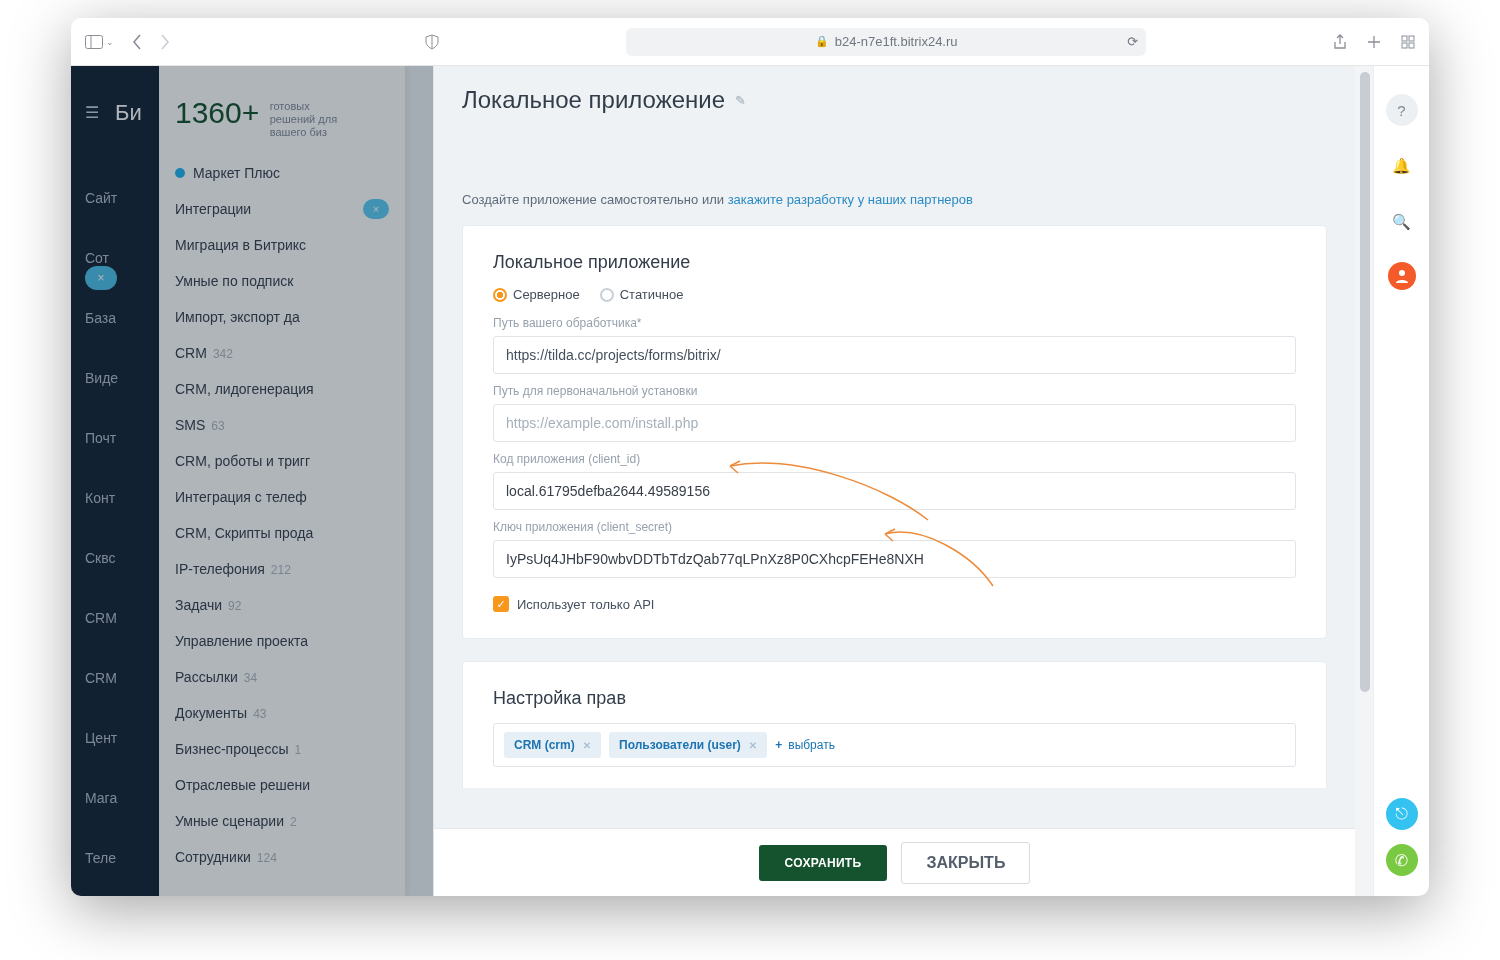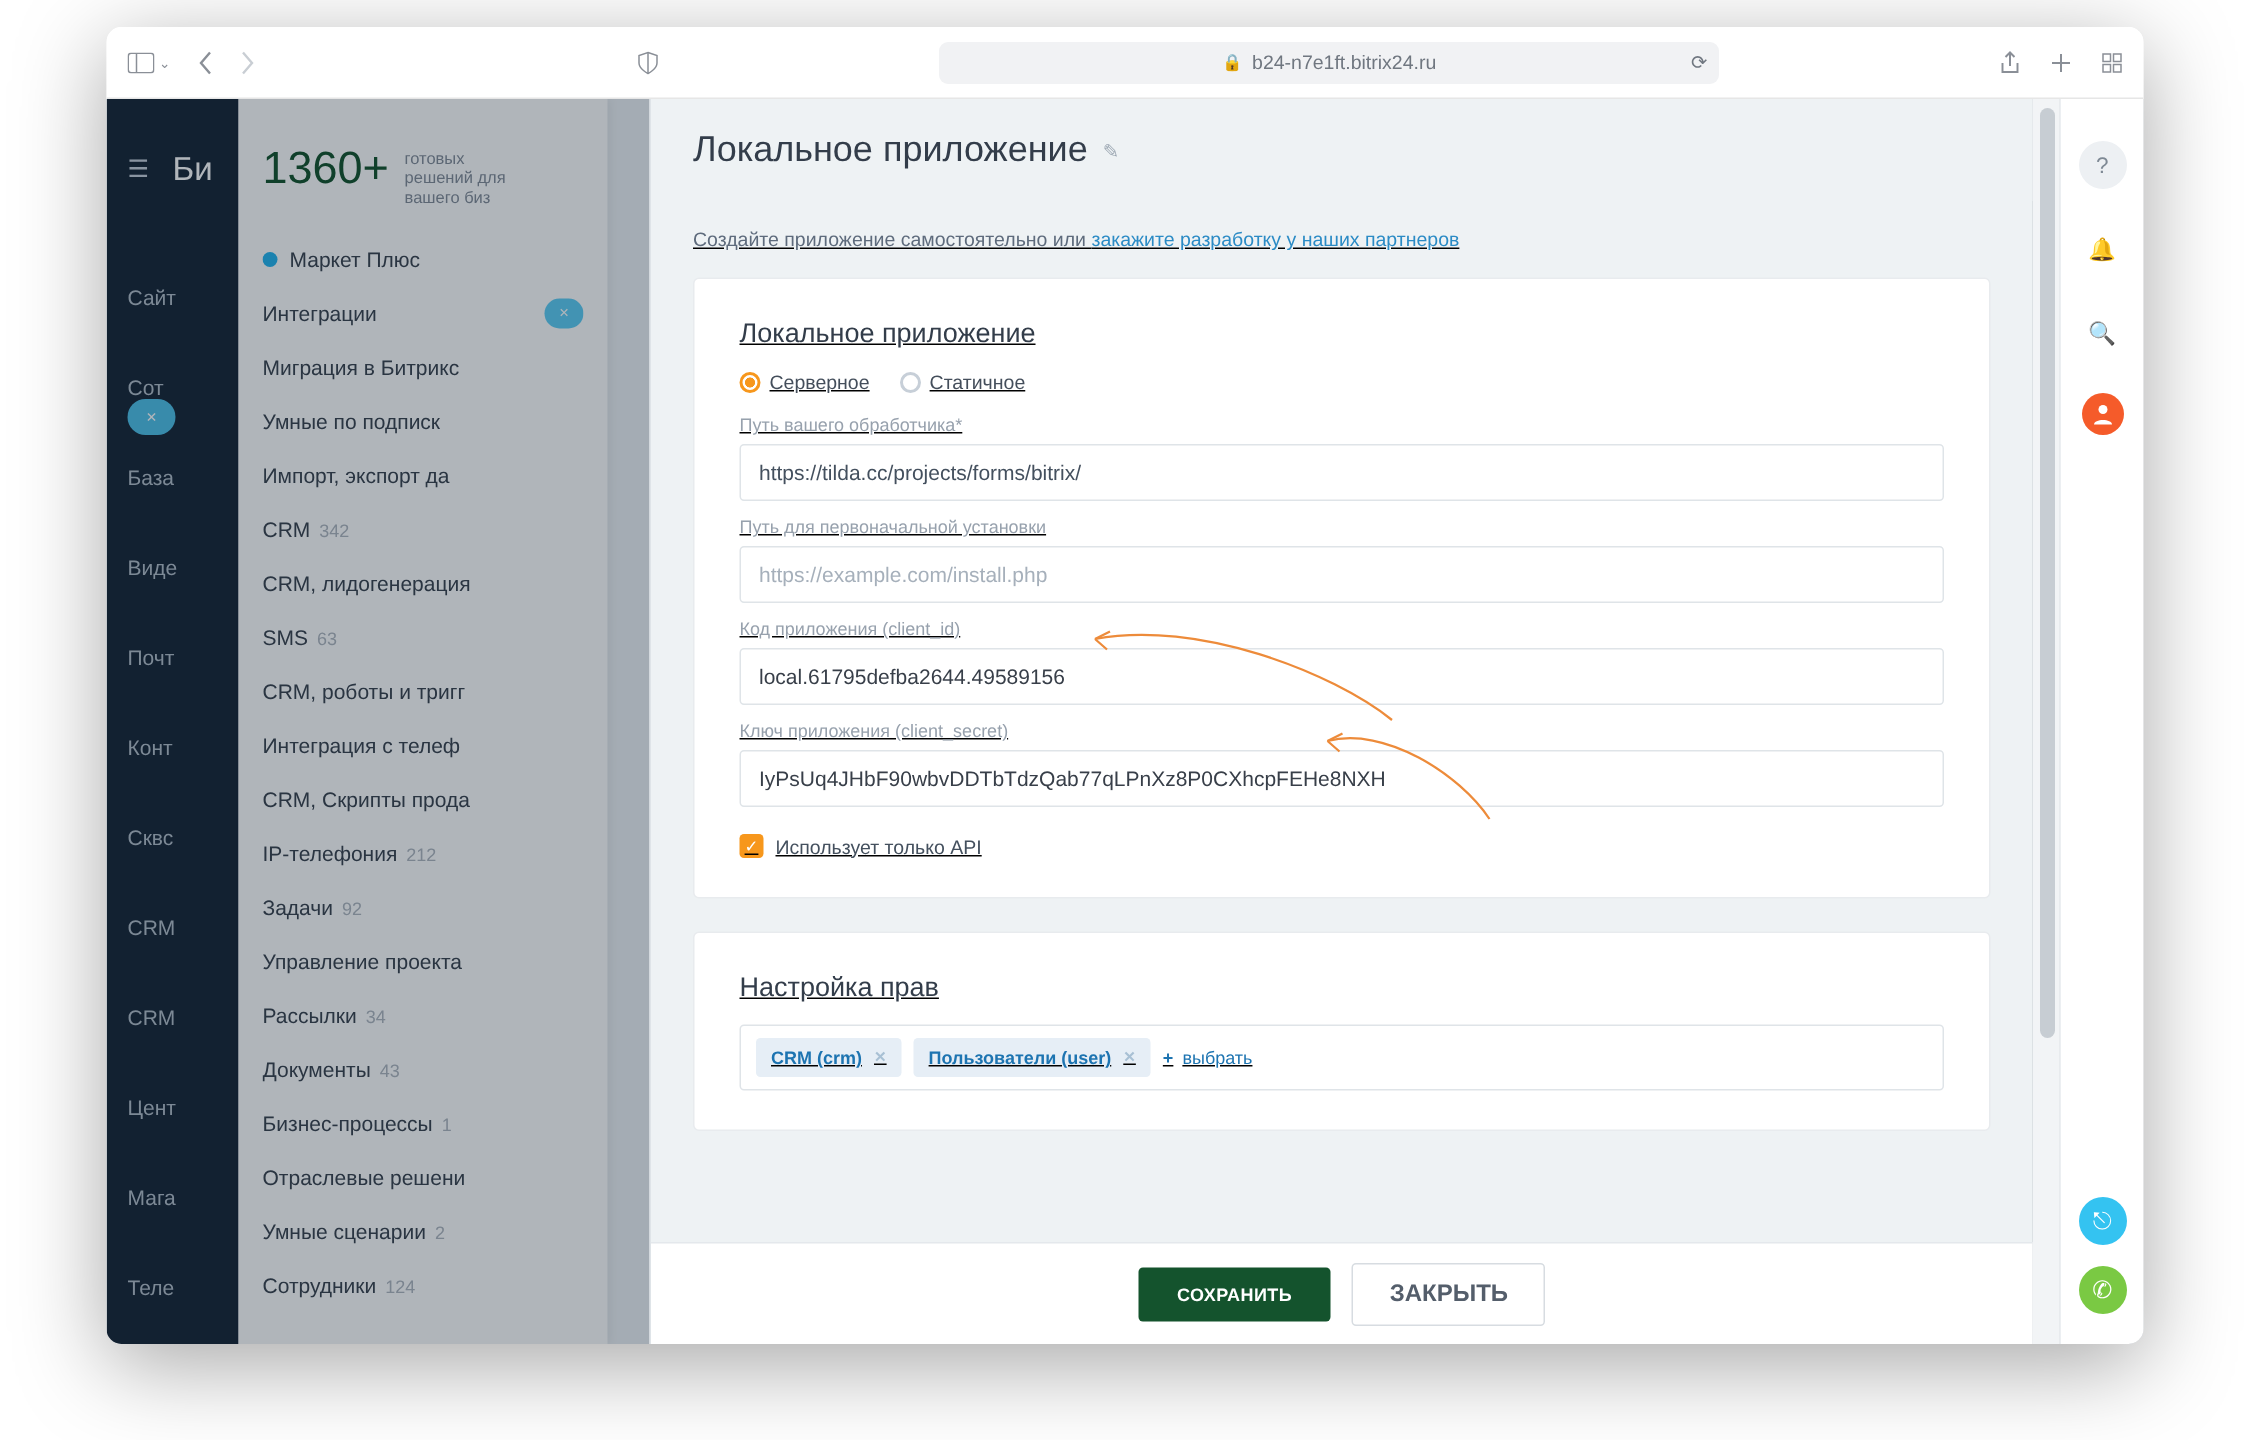--- a/index.html
+++ b/index.html
@@ -34,25 +34,25 @@
 
 .right-sidebar { position:absolute; right:0; top:0; bottom:0; width:56px; background:#fff; z-index:20; border-left:1px solid #eceff2; display:flex; flex-direction:column; align-items:center; padding-top:28px; gap:24px;}
 .rs-icon { width:32px;height:32px;border-radius:50%; background:#edf0f3; display:flex;align-items:center;justify-content:center;color:#7e8994; font-size:15px;}
 .rs-icon.search, .rs-icon.bell { background:transparent;}
 .rs-user { width:28px;height:28px;border-radius:50%;background:#f55b2a;color:#fff;display:flex;align-items:center;justify-content:center;}
 .rs-bottom { margin-top:auto; margin-bottom:20px; display:flex; flex-direction:column; gap:14px; align-items:center;}
 .rs-round { width:32px;height:32px;border-radius:50%;display:flex;align-items:center;justify-content:center;color:#fff;}
 .rs-round.blue { background:#34c3f1;}
 .rs-round.green { background:#7ac943;}
 
-.flyout { position:absolute; left:362px; right:74px; top:0; bottom:0; background:#eef2f4; z-index:30; border-left:1px solid #dfe4e8; display:flex; flex-direction:column;}
+.flyout { position:absolute; left:362px; right:74px; top:0; bottom:0; background:#eef2f4; z-index:30; border-left:1px solid #dfe4e8; display:flex; flex-direction:column;gap:40px;}
 .fly-head { height:68px; background:#eef2f4; display:flex; align-items:center; padding:0 28px;}
 .fly-head h1 { color:#333d4a; font-size:24px; font-weight:400;}
 .fly-head .edit { color:#9da8b3; margin-left:10px; font-size:13px;}
-.fly-body { flex:1; overflow:auto; padding:18px 28px 0 28px;text-decoration:underline;}
+.fly-body { flex:1; overflow:auto; padding:18px 28px 0 28px;}
 .card { background:#fff; border-radius:4px; padding:26px 30px; margin-bottom:22px; border:1px solid #e8ebee;}
 .intro { color:#5e6b7c; font-size:13px; margin-bottom:18px;}
 .intro a { color:#2b8bc5; text-decoration:none;}
 .section-title { color:#333d4a; font-size:18px; font-weight:400; margin-bottom:14px;}
 .radios { display:flex; gap:20px; margin-bottom:14px; align-items:center;}
 .radio { display:flex; align-items:center; gap:6px; color:#444e5b; font-size:13px;}
 .r-dot { width:14px;height:14px;border-radius:50%;border:2px solid #c7cfd8;}
 .r-dot.on { border-color:#f7971c; background:radial-gradient(circle,#f7971c 45%, #fff 50%);}
 .fld-label { color:#97a1ad; font-size:12px; margin-bottom:6px; margin-top:10px;}
 .input { width:100%; height:38px; border:1px solid #dfe4e8; border-radius:3px; padding:0 12px; font-size:14px; color:#44505e; background:#fff;}

